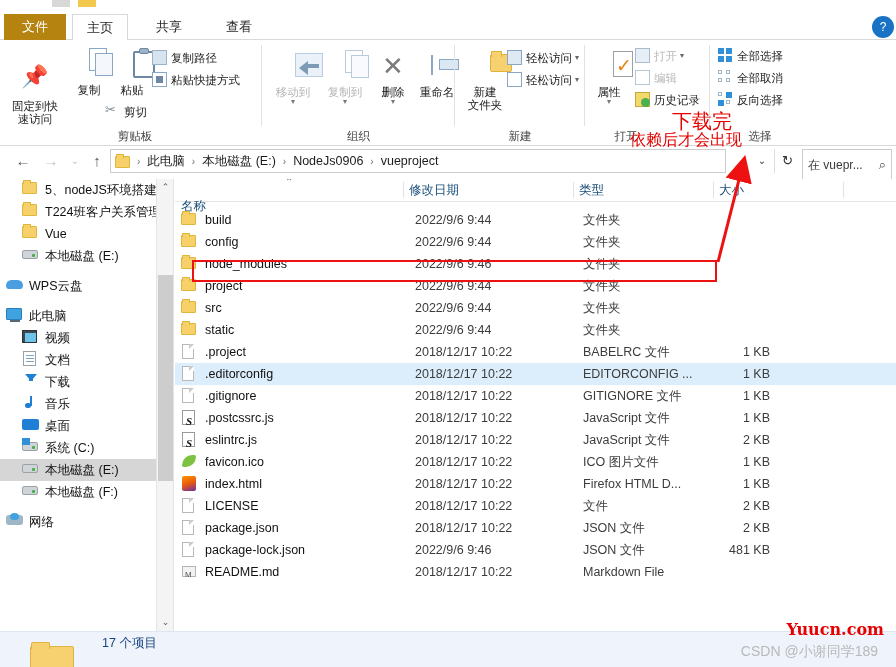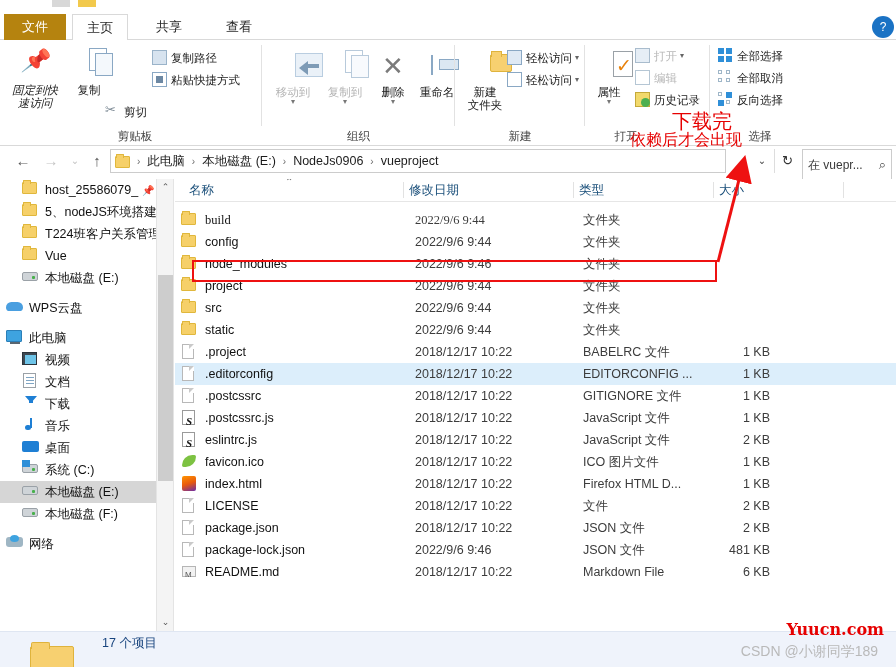--- a/index.html
+++ b/index.html
@@ -251,30 +251,36 @@
     <div class="tab active" style="left:72px;">主页</div>
     <div class="tab" style="left:142px;">共享</div>
     <div class="tab" style="left:212px;">查看</div>
     <div class="chevup" style="font-size:0;">chevron-up-icon</div>
     <div class="badge">?</div>
   </div>
 
   <div class="ribbon">
 
     <div class="grp" style="left:0; width:262px;">
-      <div class="bigbtn" style="left:8px; top:2px;font-style:italic;">
+      <div class="bigbtn" style="left:8px; top:18px;">
         <span class="ic"><span class="pinic"></span></span>
         <span class="cap">固定到快</span>
         <span class="cap">速访问</span>
       </div>
       <div class="bigbtn" style="left:62px; top:2px;">
         <span class="ic">
           <span class="ic-copy"><span class="p1"></span><span class="p2"></span></span>
         </span>
         <span class="cap">复制</span>
+      </div>
+      <div class="bigbtn" style="left:105px; top:2px;">
+        <span class="ic">
+          <span class="ic-clip"><span class="bd"></span><span class="tp"></span></span>
+        </span>
+        <span class="cap">粘贴</span>
       </div>
       <div class="smallbtn" style="left:152px; top:8px;">
         <span class="mi mi-path"></span><span>复制路径</span>
       </div>
       <div class="smallbtn" style="left:152px; top:30px;">
         <span class="mi mi-shortcut"></span><span>粘贴快捷方式</span>
       </div>
       <div class="smallbtn" style="left:105px; top:62px;">
         <span class="mi mi-scissors"></span><span>剪切</span>
       </div>
@@ -398,23 +404,20 @@
     <div class="searchbox">
       <span class="ph">在 vuepr...</span>
       <span class="mag">⌕</span>
     </div>
   </div>
 
   <div class="body">
 
     <div class="nav">
       <div class="navitem" style="padding-left:22px;">
-        <span class="nic"><span class="folder"></span></span><span>host_25586079_</span><span class="pin">📌</span>
-      </div>
-      <div class="navitem" style="padding-left:22px;">
         <span class="nic"><span class="folder"></span></span><span>5、nodeJS环境搭建</span>
       </div>
       <div class="navitem" style="padding-left:22px;">
         <span class="nic"><span class="folder"></span></span><span>T224班客户关系管理</span>
       </div>
       <div class="navitem" style="padding-left:22px;">
         <span class="nic"><span class="folder"></span></span><span>Vue</span>
       </div>
       <div class="navitem" style="padding-left:22px;">
         <span class="nic"><span class="drive"></span></span><span>本地磁盘 (E:)</span>
@@ -455,32 +458,32 @@
     </div>
 
     <div class="navscroll">
       <div class="arrw" style="top:0;">⌃</div>
       <div class="thumb" style="top:96px; height:206px;"></div>
       <div class="arrw" style="bottom:0;">⌄</div>
     </div>
 
     <div class="list">
       <div class="colhdr">
-        <div class="c" style="left:8px; width:225px;">名称</div>
+        <div class="c" style="left:0; width:225px;margin-top:16px;">名称</div>
         <div class="sortmark" style="left:110px; top:-3px;">⌃</div>
         <div class="vline" style="left:228px;"></div>
         <div class="c" style="left:228px; width:168px;">修改日期</div>
         <div class="vline" style="left:398px;"></div>
         <div class="c" style="left:398px; width:140px;">类型</div>
         <div class="vline" style="left:538px;"></div>
         <div class="c" style="left:538px; width:130px;">大小</div>
         <div class="vline" style="left:668px;"></div>
       </div>
 
-      <div class="row" style="top:30px;font-family:Liberation Serif, serif;">
+      <div class="row" style="top:30px;">
         <span class="nm"><span class="fic"><span class="folder"></span></span><span>build</span></span>
         <span class="dt">2022/9/6 9:44</span>
         <span class="tp">文件夹</span>
         <span class="sz"></span>
       </div>
       <div class="row" style="top:52px;">
         <span class="nm"><span class="fic"><span class="folder"></span></span><span>config</span></span>
         <span class="dt">2022/9/6 9:44</span>
         <span class="tp">文件夹</span>
         <span class="sz"></span>
@@ -515,21 +518,21 @@
         <span class="tp">BABELRC 文件</span>
         <span class="sz">1 KB</span>
       </div>
       <div class="row sel" style="top:184px;">
         <span class="nm"><span class="fic"><span class="docic"></span></span><span>.editorconfig</span></span>
         <span class="dt">2018/12/17 10:22</span>
         <span class="tp">EDITORCONFIG ...</span>
         <span class="sz">1 KB</span>
       </div>
       <div class="row" style="top:206px;">
-        <span class="nm"><span class="fic"><span class="docic"></span></span><span>.postcssrc</span></span>
+        <span class="nm"><span class="fic"><span class="docic"></span></span><span>.gitignore</span></span>
         <span class="dt">2018/12/17 10:22</span>
         <span class="tp">GITIGNORE 文件</span>
         <span class="sz">1 KB</span>
       </div>
       <div class="row" style="top:228px;">
         <span class="nm"><span class="fic"><span class="jsic"></span></span><span>.postcssrc.js</span></span>
         <span class="dt">2018/12/17 10:22</span>
         <span class="tp">JavaScript 文件</span>
         <span class="sz">1 KB</span>
       </div>
@@ -566,21 +569,20 @@
       <div class="row" style="top:360px;">
         <span class="nm"><span class="fic"><span class="docic"></span></span><span>package-lock.json</span></span>
         <span class="dt">2022/9/6 9:46</span>
         <span class="tp">JSON 文件</span>
         <span class="sz">481 KB</span>
       </div>
       <div class="row" style="top:382px;">
         <span class="nm"><span class="fic"><span class="mdic"></span></span><span>README.md</span></span>
         <span class="dt">2018/12/17 10:22</span>
         <span class="tp">Markdown File</span>
-        <span class="sz">6 KB</span>
       </div>
     </div>
   </div>
 
   <div class="status">
     <div class="bigfolder">
         <span class="folderbig"></span>
       </div>
     <div class="cnt">17 个项目</div>
   </div>

